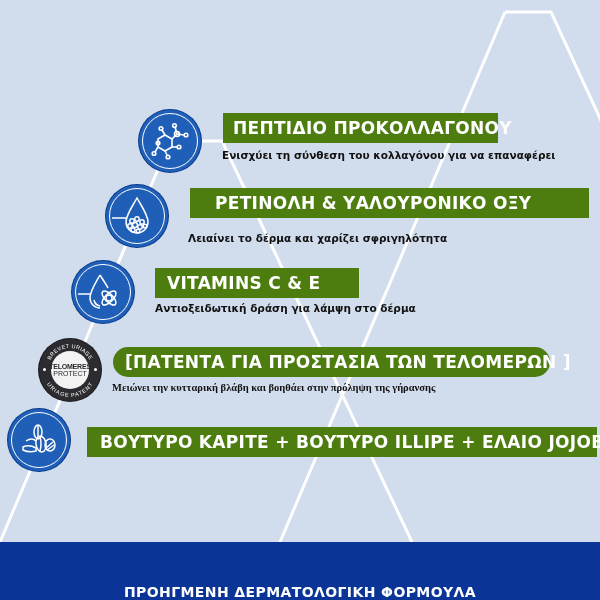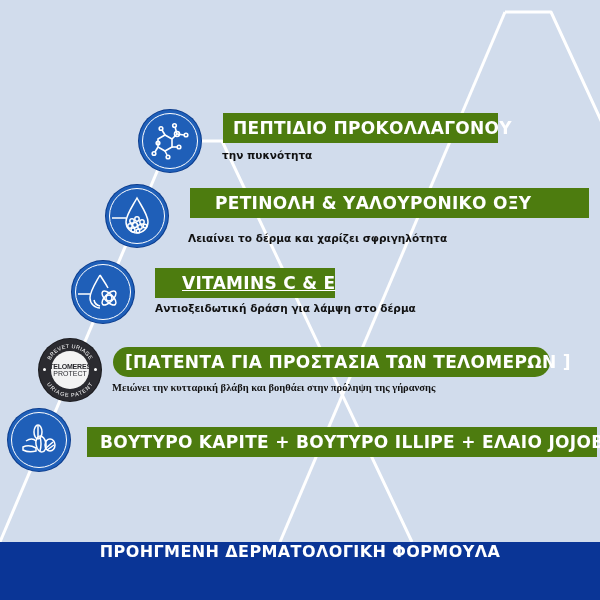--- a/index.html
+++ b/index.html
@@ -41,22 +41,22 @@
     font-weight: bold; font-size: 17px; line-height: 30px; height: 30px;
     white-space: nowrap; box-sizing: border-box; letter-spacing: 0.3px;
   }
   .desc {
     position: absolute; color: #111; font-size: 10.5px; font-weight: bold; line-height: 15px;
     white-space: nowrap;
   }
   .footer {
     position: absolute; left: 0; top: 542px; width: 600px; height: 58px;
     background: #0a3596; color: #fff;
-    display: flex; align-items: flex-start; justify-content: center;
-    font-weight: bold; font-size: 16px; letter-spacing: 0.4px;
+    display: flex; align-items: flex-end; justify-content: center;
+    font-weight: bold; font-size: 14px; letter-spacing: 0.4px;
   }
 </style>
 </head>
 <body>
 
 <svg class="bg-lines" viewBox="0 0 600 600">
   <g stroke="#ffffff" stroke-width="3" fill="none" stroke-linejoin="round">
     <polyline points="505,12 551,12 610,140"></polyline>
     <line x1="505" y1="12" x2="280" y2="542"></line>
     <polyline points="170,141 222,141 412,542"></polyline>
@@ -79,21 +79,21 @@
       <circle cx="14" cy="10.5" r="1.8"></circle>
     <line x1="11" y1="29" x2="8" y2="34"></line>
       <circle cx="7" cy="35.5" r="1.8"></circle>
     <line x1="18" y1="33" x2="20" y2="37"></line>
       <circle cx="21" cy="39" r="1.8"></circle>
     <circle cx="11" cy="25" r="1.8"></circle>
   </svg>
 </div>
 <div class="badge" style="left:223px;top:113px;width:275px;padding-left:10px;">ΠΕΠΤΙΔΙΟ ΠΡΟΚΟΛΛΑΓΟΝΟΥ</div>
 <div class="desc" style="left:222px;top:148px;">
-  <div>την πυκνότητα</div>
+  <div>Ενισχύει τη σύνθεση του κολλαγόνου για να επαναφέρει</div>
 </div>
 
 <div class="icon-circle" style="left:106px;top:185px;">
   <svg width="50" height="50" viewBox="0 0 50 50" stroke="#fff" stroke-width="1.5" fill="none">
     <path d="M25 7 C20 16 14 24 14 31 A11 11 0 0 0 36 31 C36 24 30 16 25 7 Z"></path>
     <line x1="0" y1="27" x2="14" y2="27"></line>
     <circle cx="20" cy="30" r="2.2"></circle>
       <circle cx="25" cy="28" r="2.2"></circle>
       <circle cx="30" cy="31" r="2.2"></circle>
     <circle cx="18" cy="35" r="2.2"></circle>
@@ -113,21 +113,21 @@
   <svg width="50" height="50" viewBox="0 0 50 50" stroke="#fff" stroke-width="1.5" fill="none">
     <path d="M22 8 C17 17 12 24 12 31 A10 10 0 0 0 22 41"></path>
     <path d="M22 8 C25 13 28 17 30 21"></path>
     <line x1="0" y1="27" x2="12" y2="27"></line>
     <path d="M16 33 Q17 38 22 39"></path>
     <ellipse cx="31" cy="31" rx="9" ry="4" transform="rotate(45 31 31)"></ellipse>
     <ellipse cx="31" cy="31" rx="9" ry="4" transform="rotate(-45 31 31)"></ellipse>
     <circle cx="31" cy="31" r="3"></circle>
   </svg>
 </div>
-<div class="badge" style="left:155px;top:268px;width:180px;padding-left:27px;text-decoration:underline;">VITAMINS C &amp; E</div>
+<div class="badge" style="left:155px;top:268px;width:204px;padding-left:12px;">VITAMINS C &amp; E</div>
 <div class="desc" style="left:155px;top:301px;">
   <div>Αντιοξειδωτική δράση για λάμψη στο δέρμα</div>
 </div>
 
 <div class="telomeres" style="left:39px;top:339px;">
   <svg width="62" height="62" viewBox="0 0 62 62">
     <defs>
       <path id="arcTop" d="M9,31 A22,22 0 0 1 53,31"></path>
       <path id="arcBot" d="M8,31 A23,23 0 0 0 54,31"></path>
     </defs>

